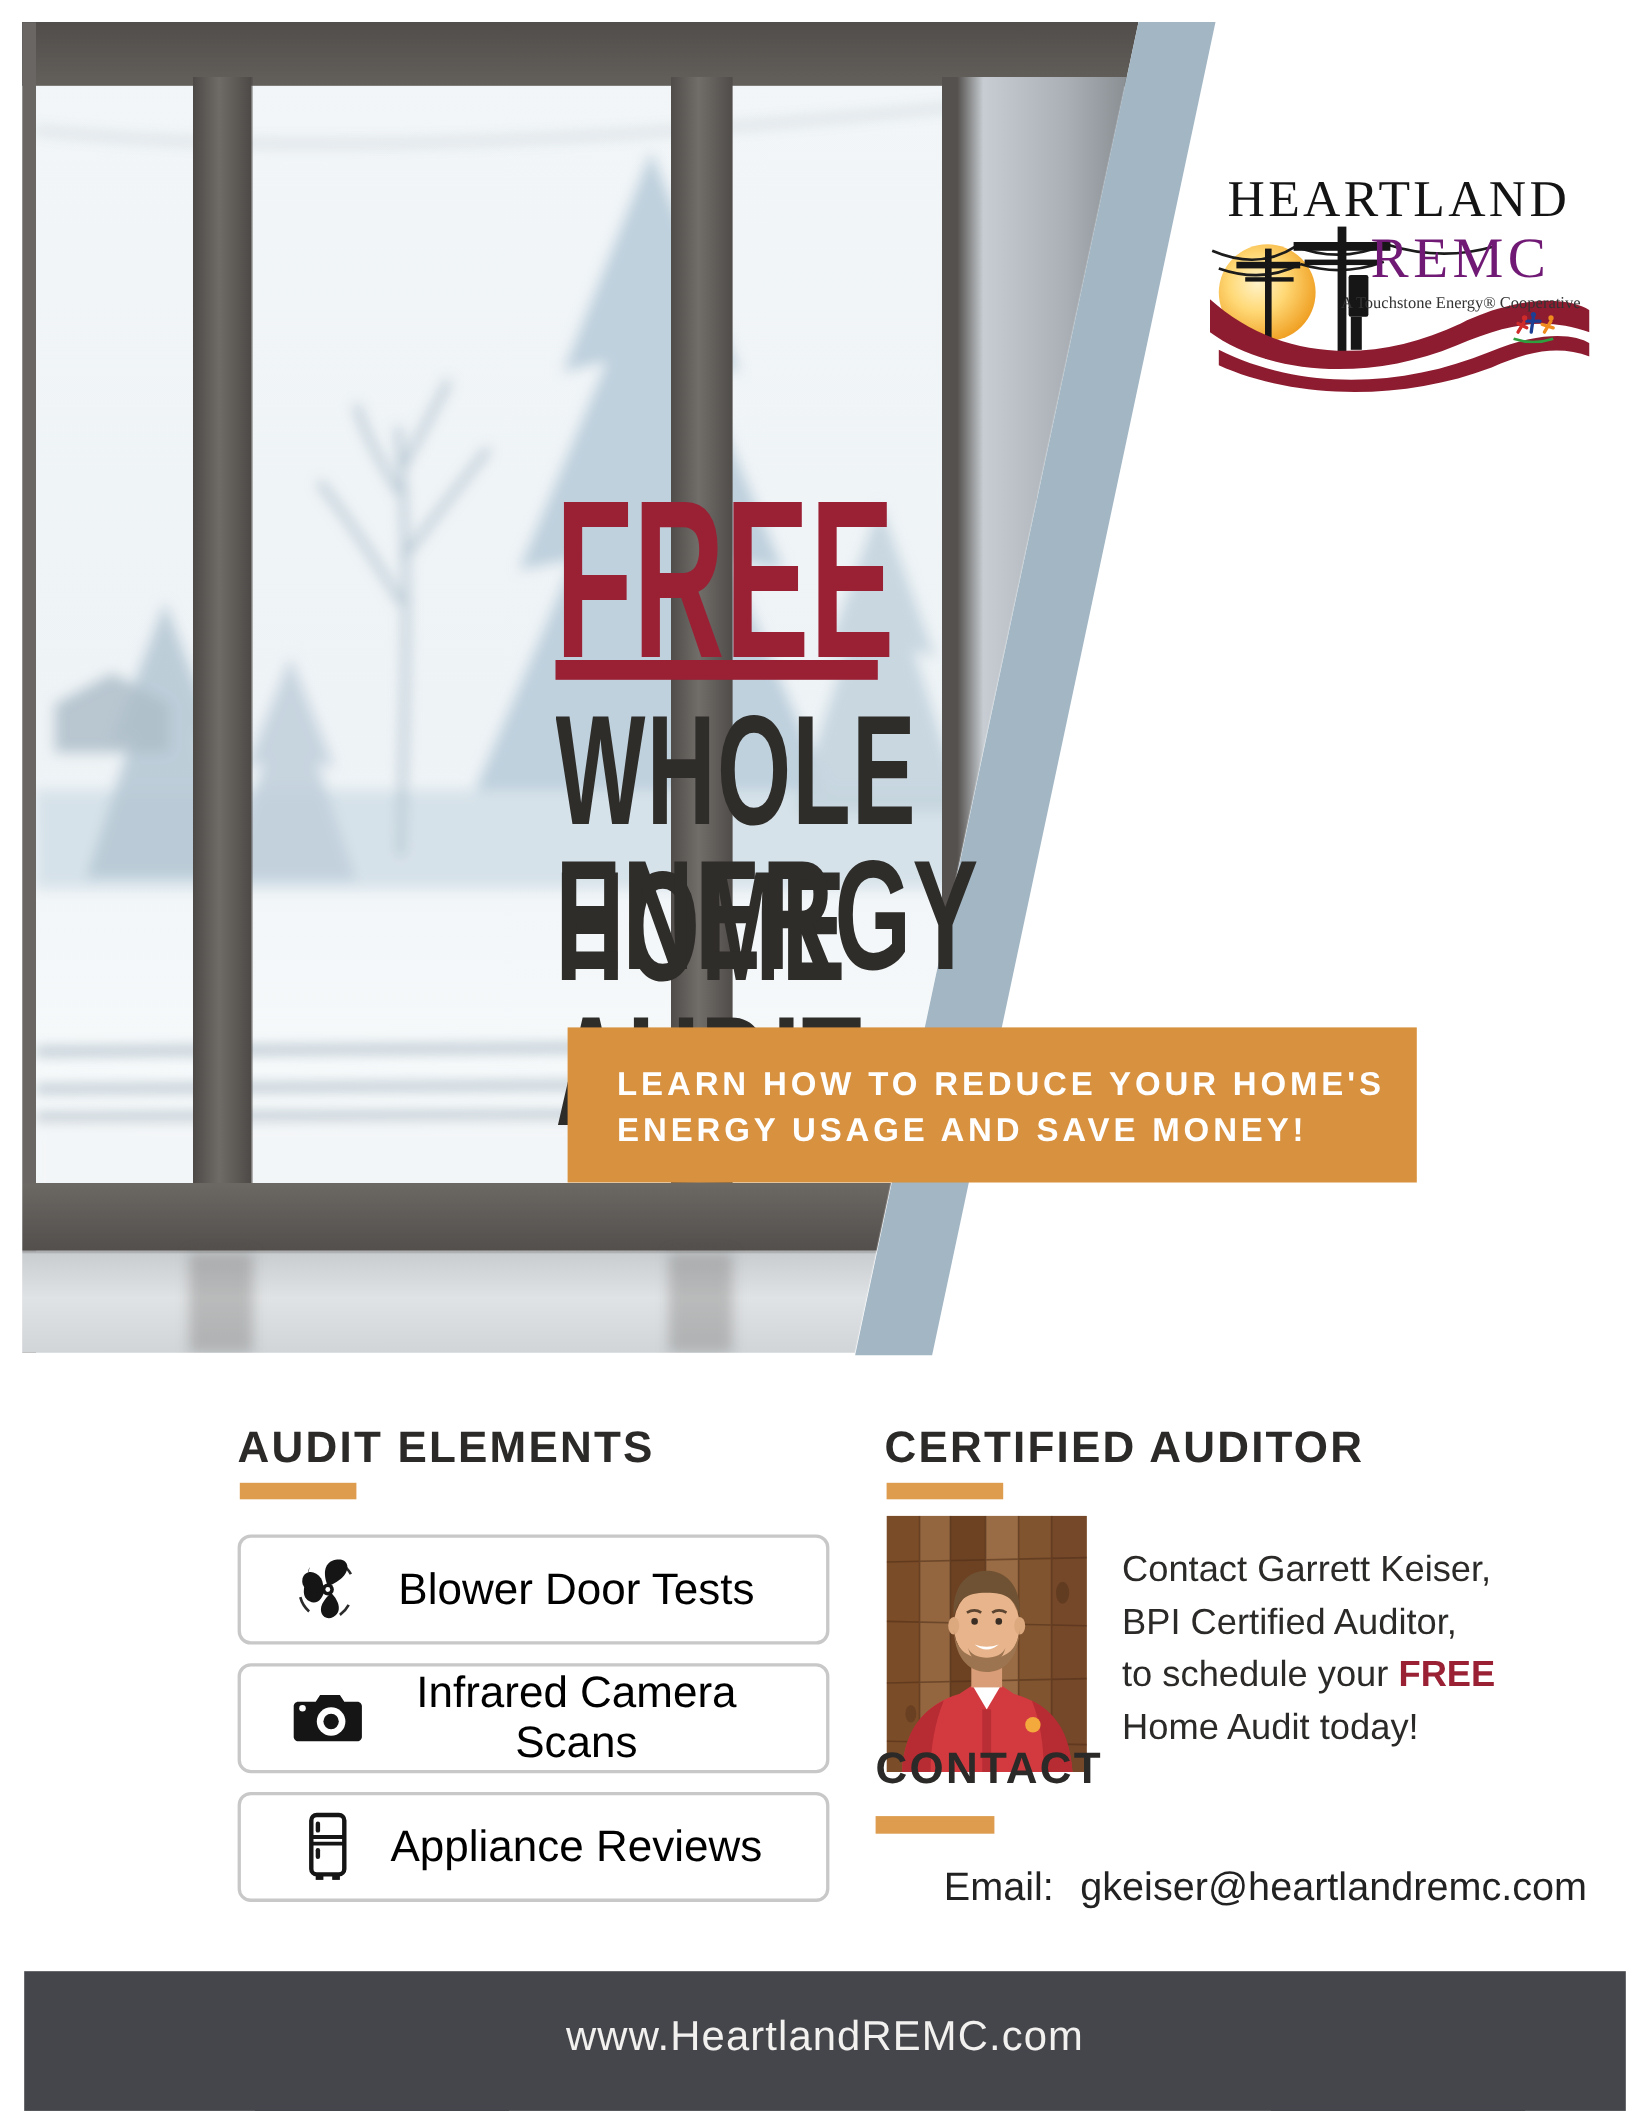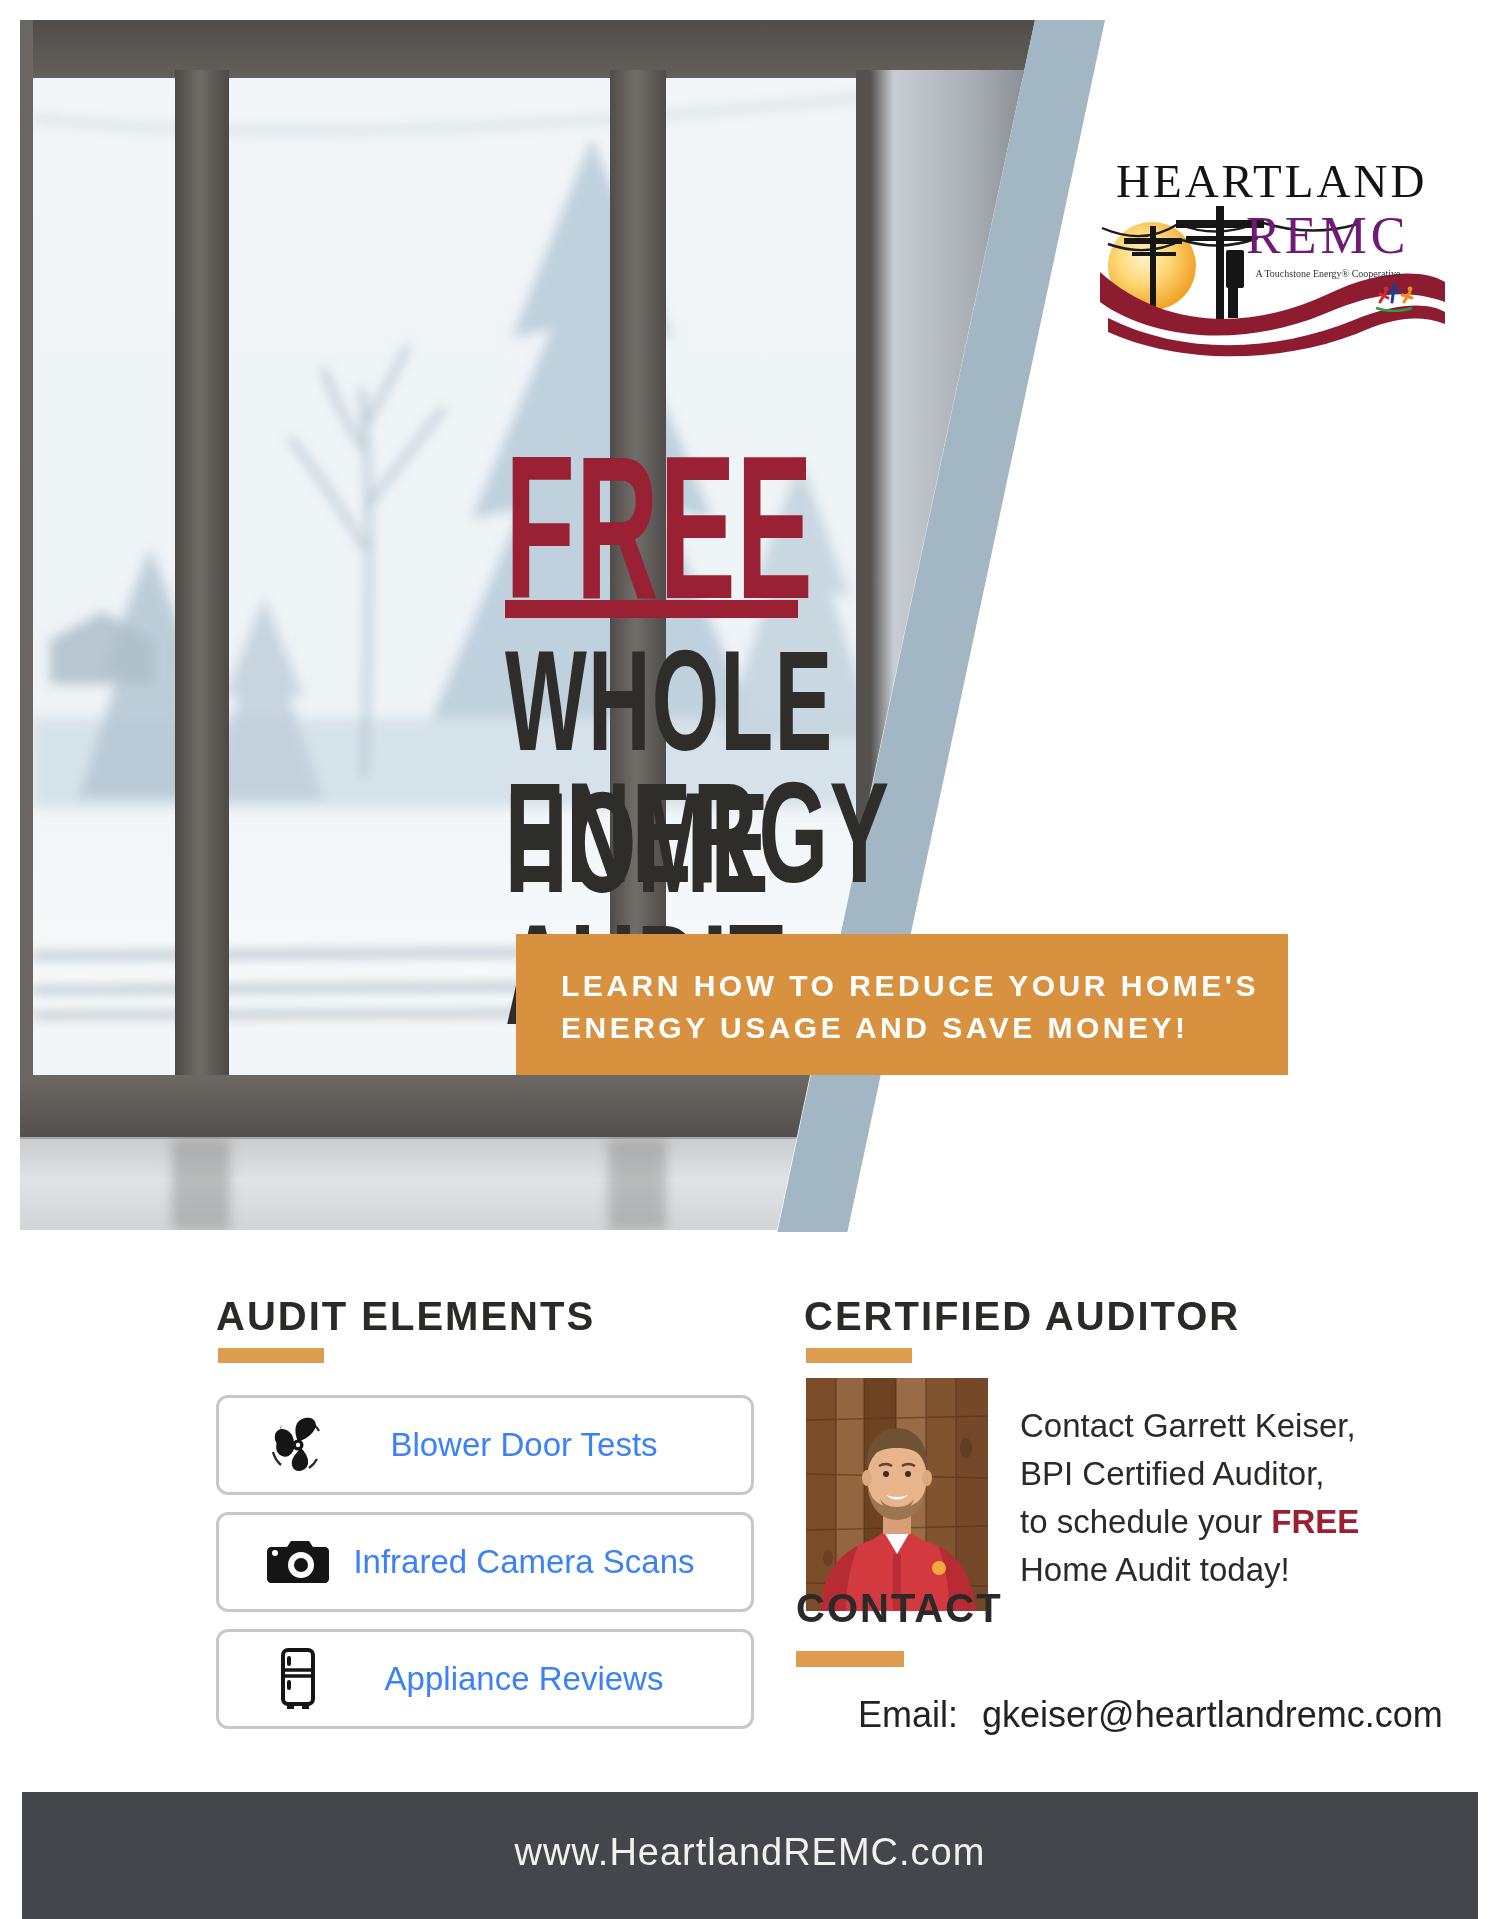--- a/index.html
+++ b/index.html
@@ -37,21 +37,21 @@
   .band { position:absolute; left:1035px; top:20px; width:70px; height:1212px;
     background:#a2b6c4; transform:skewX(-12deg); transform-origin:top left; z-index:2; }
 
   
   .logo { position:absolute; left:1100px; top:148px; width:350px; height:220px; z-index:4; }
   .logo-line1 { position:absolute; left:16px; top:6px; font-family:"Liberation Serif",serif;
     font-size:47px; letter-spacing:3px; color:#141414; }
   .logo-line2 { position:absolute; left:146px; top:58px; font-family:"Liberation Serif",serif;
     font-size:52px; letter-spacing:4px; color:#701a75; }
   .logo-tagline { position:absolute; left:118px; top:120px; width:220px; text-align:center;
-    font-family:"Liberation Serif",serif; font-size:10px; color:#333333; }
+    font-family:"Liberation Serif",serif; font-size:15px; color:#333333; }
   .logo-art { position:absolute; left:0px; top:52px; width:345px; height:162px; }
   .ts-icon { position:absolute; left:272px; top:134px; width:44px; height:30px; }
 
   
   .free { position:absolute; left:505px; top:424px; z-index:5; font-size:205px; line-height:1;
     font-weight:bold; color:#9a2034; transform:scaleX(.56); transform-origin:left top; letter-spacing:1px; }
   .free-underline { position:absolute; left:505px; top:600px; width:293px; height:18px;
     background:#9a2034; z-index:5; }
   .title-line { position:absolute; left:505px; z-index:5; font-size:142px; line-height:1;
     font-weight:bold; color:#2f2d2a; transform:scaleX(.61); transform-origin:left top; letter-spacing:2px; }
@@ -67,21 +67,21 @@
   .sec-heading { position:absolute; font-size:40px; font-weight:bold; letter-spacing:2px; color:#2b2a28; }
   .accent-bar { position:absolute; height:15px; background:#dd9c4e; }
 
   
   .card { position:absolute; left:216px; width:538px; height:100px;
     border:3px solid #c8c8c8; border-radius:12px; background:#ffffff;
     display:flex; align-items:center; }
   .card-icon { flex:0 0 auto; margin-left:46px; width:66px; height:66px; display:flex;
     align-items:center; justify-content:center; }
   .card-label { flex:1 1 auto; text-align:center; padding-right:34px;
-    font-size:33px; color:#3b82f6; }
+    font-size:40px; color:#000000; }
 
   
   .auditor-photo { position:absolute; left:806px; top:1378px; width:182px; height:233px; }
   .auditor-blurb { position:absolute; left:1020px; top:1402px; width:370px;
     font-size:33px; line-height:48px; color:#2b2a28; white-space:pre-line; }
   .blurb-free { color:#9a2034; font-weight:bold; }
 
   
   .contact-lines { position:absolute; left:858px; top:1692px; font-size:36px; color:#222222; line-height:46px; }
   .contact-row span { display:inline-block; }

